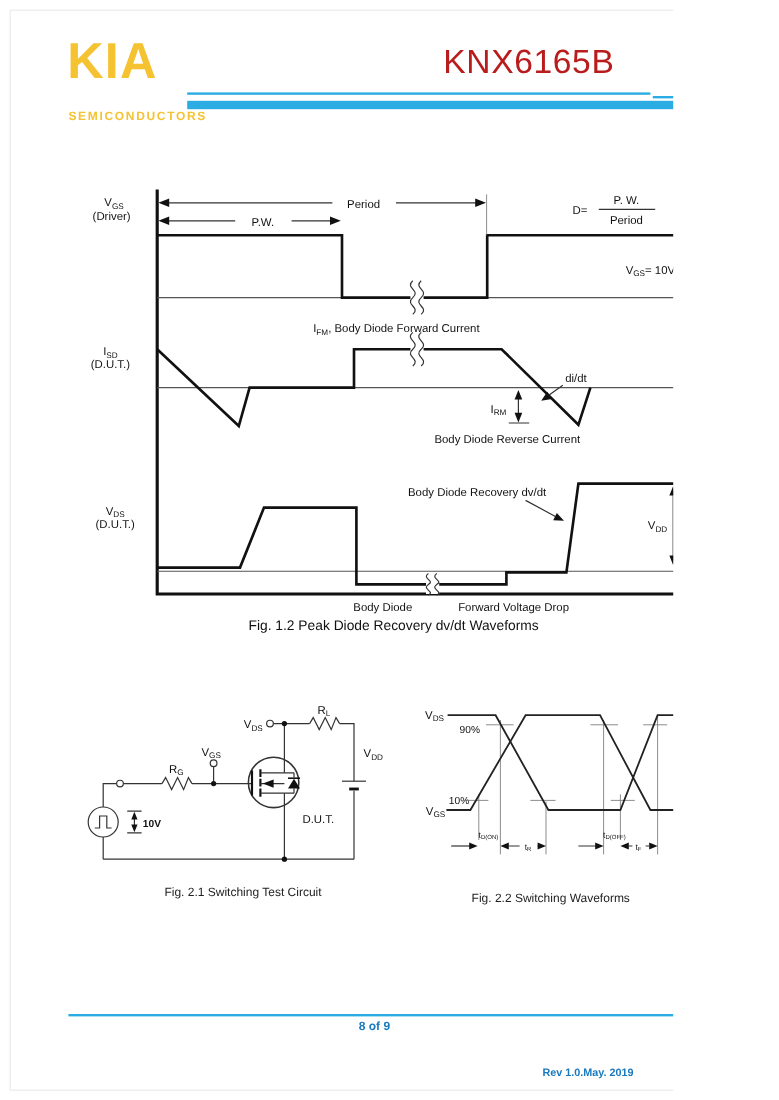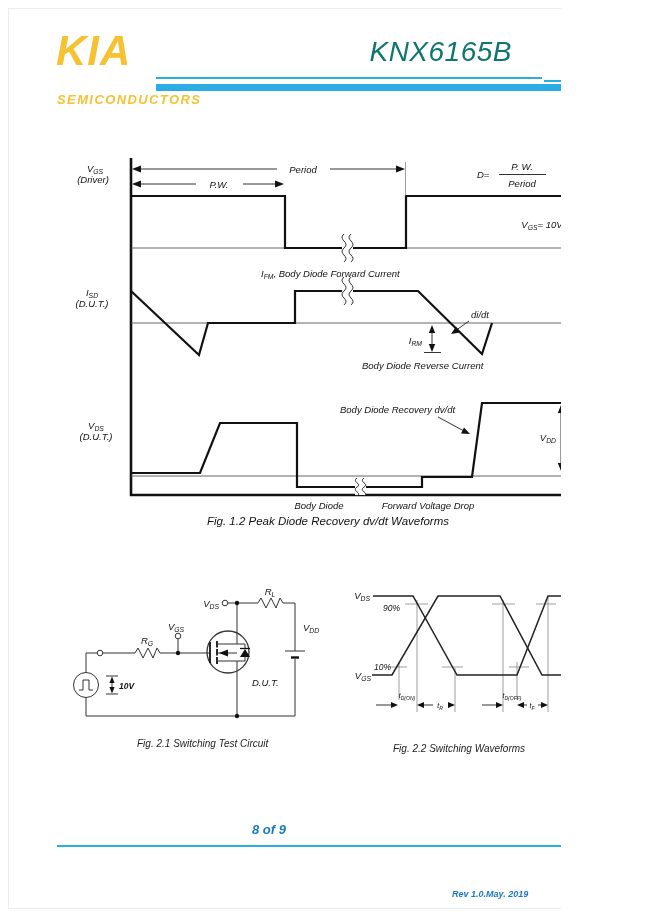--- a/index.html
+++ b/index.html
@@ -1,31 +1,31 @@
 <!DOCTYPE html>
 <html><head>
 <meta charset="utf-8">
 <style>
   html,body{margin:0;padding:0;background:#fff;}
   .page{position:relative;width:561px;height:917px;background:#ffffff;overflow:hidden;
-        font-family:"Liberation Sans",sans-serif;font-style:italic;}
+        font-family:"Liberation Sans",sans-serif;}
   .page-border{position:absolute;left:8px;top:8px;width:631px;height:899px;
         border:1px solid #ececec;pointer-events:none;}
   .abs{position:absolute;}
   
   .logo{left:56px;top:30px;font-size:42px;font-weight:bold;color:#F5C232;letter-spacing:1px;line-height:1;}
-  .logo-sub{left:57px;top:92px;font-size:13px;font-weight:bold;color:#F5C232;letter-spacing:1.4px;}
+  .logo-sub{left:57px;top:92px;font-size:10px;font-weight:bold;color:#F5C232;letter-spacing:1.4px;}
   .rating{left:158px;top:36px;font-size:12.5px;font-weight:bold;color:#1879BE;line-height:1.35;}
-  .part{right:49px;top:36px;font-size:28px;font-weight:400;color:#0f766e;letter-spacing:.5px;}
+  .part{right:49px;top:36px;font-size:28px;font-weight:400;color:#b91c1c;letter-spacing:.5px;}
   .rule-thin{left:156px;top:77px;width:386px;height:1.5px;background:#2BACE2;}
   .rule-thin2{left:544px;top:80px;width:56px;height:1.5px;background:#2BACE2;}
   .rule-thick{left:156px;top:84px;width:444px;height:6.5px;background:#2BACE2;}
   
   .foot-rule{left:57px;top:845px;width:543px;height:1.5px;background:#2BACE2;}
-  .foot-page{left:252px;top:822px;width:120px;text-align:left;font-size:13px;font-weight:bold;color:#1879BE;}
+  .foot-page{left:252px;top:850px;width:120px;text-align:center;font-size:10px;font-weight:bold;color:#1879BE;}
   .foot-rev{left:452px;top:850px;font-size:9px;font-weight:bold;color:#1879BE;margin-top:39px;}
   
   svg{position:absolute;left:0;top:0;}
   .t{font-family:"Liberation Sans",sans-serif;font-size:9.5px;fill:#111;}
   .t8{font-family:"Liberation Sans",sans-serif;font-size:8.5px;fill:#111;}
   .t7{font-family:"Liberation Sans",sans-serif;font-size:7px;fill:#111;}
   .tb{font-weight:bold;}
   .sub{font-size:6.8px;}
   .sub5{font-size:5px;}
   .cap{font-family:"Liberation Sans",sans-serif;font-size:10px;fill:#222;}

